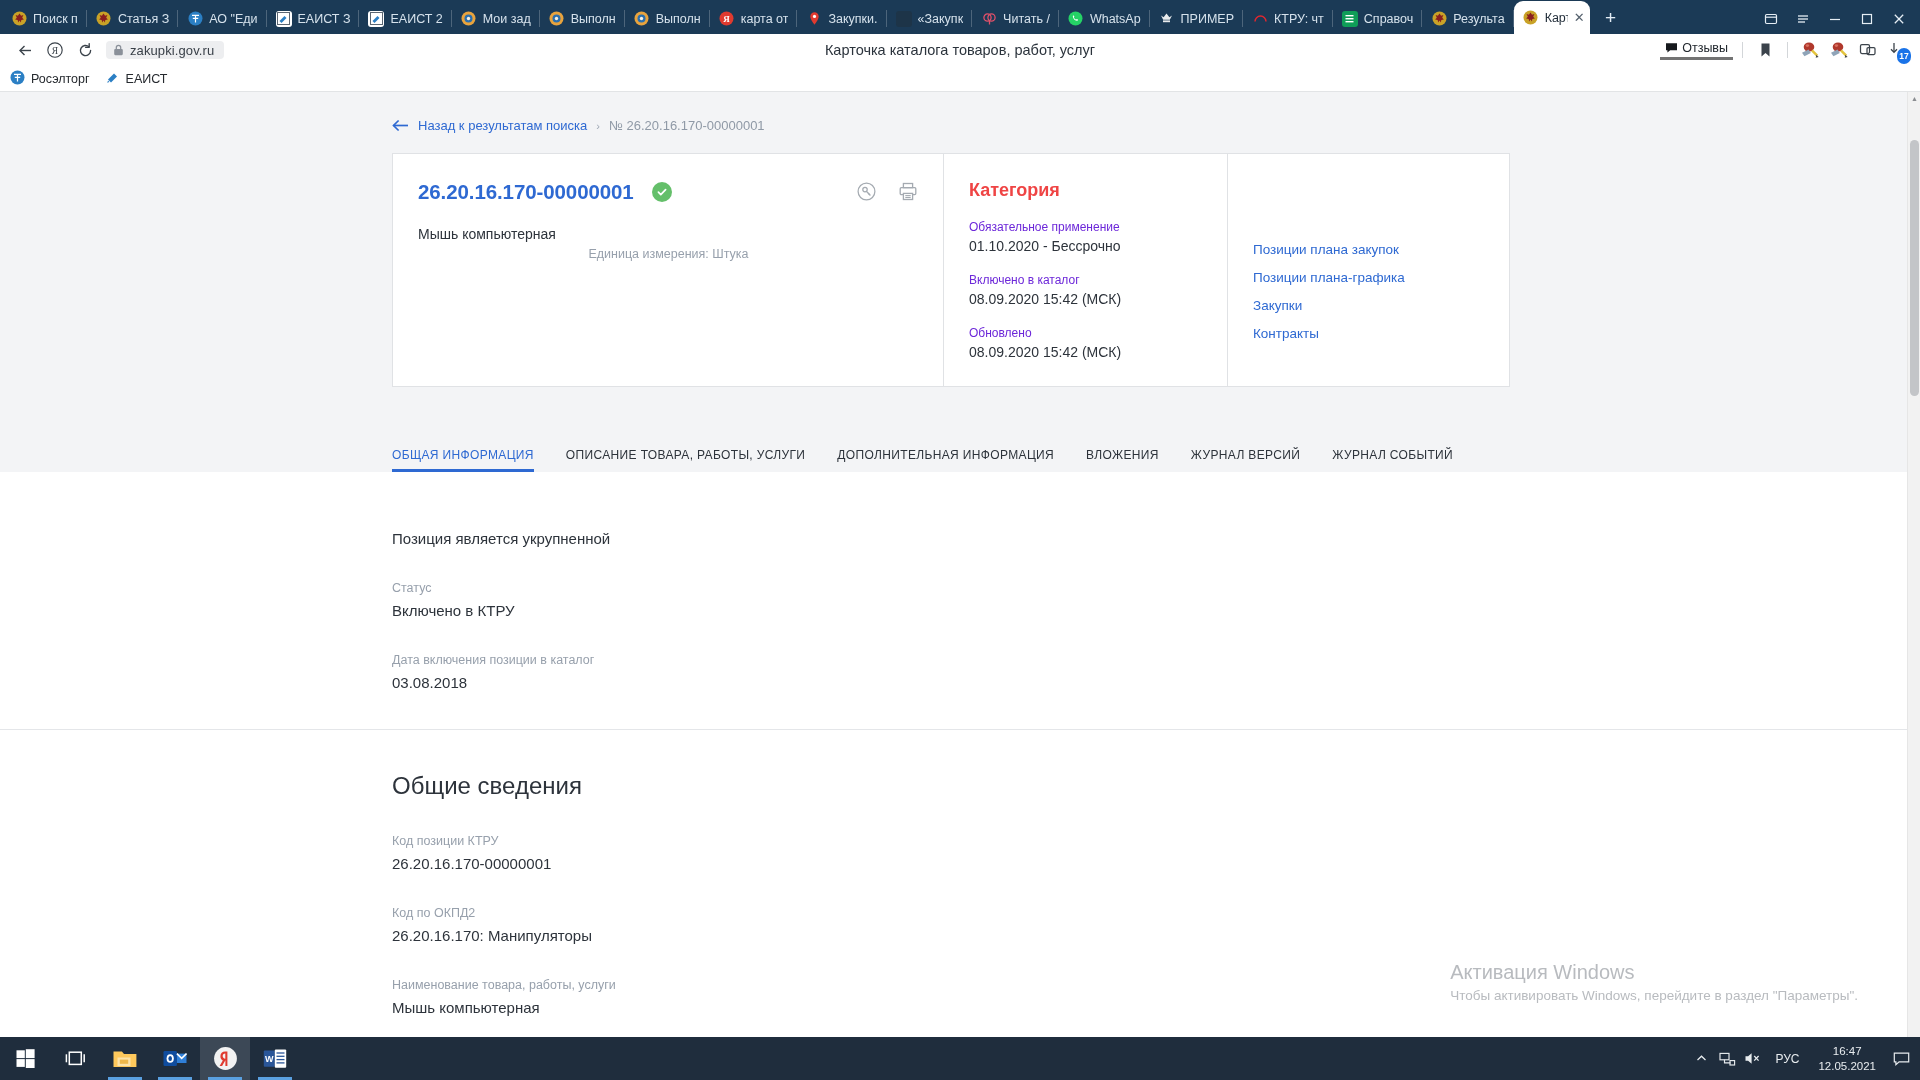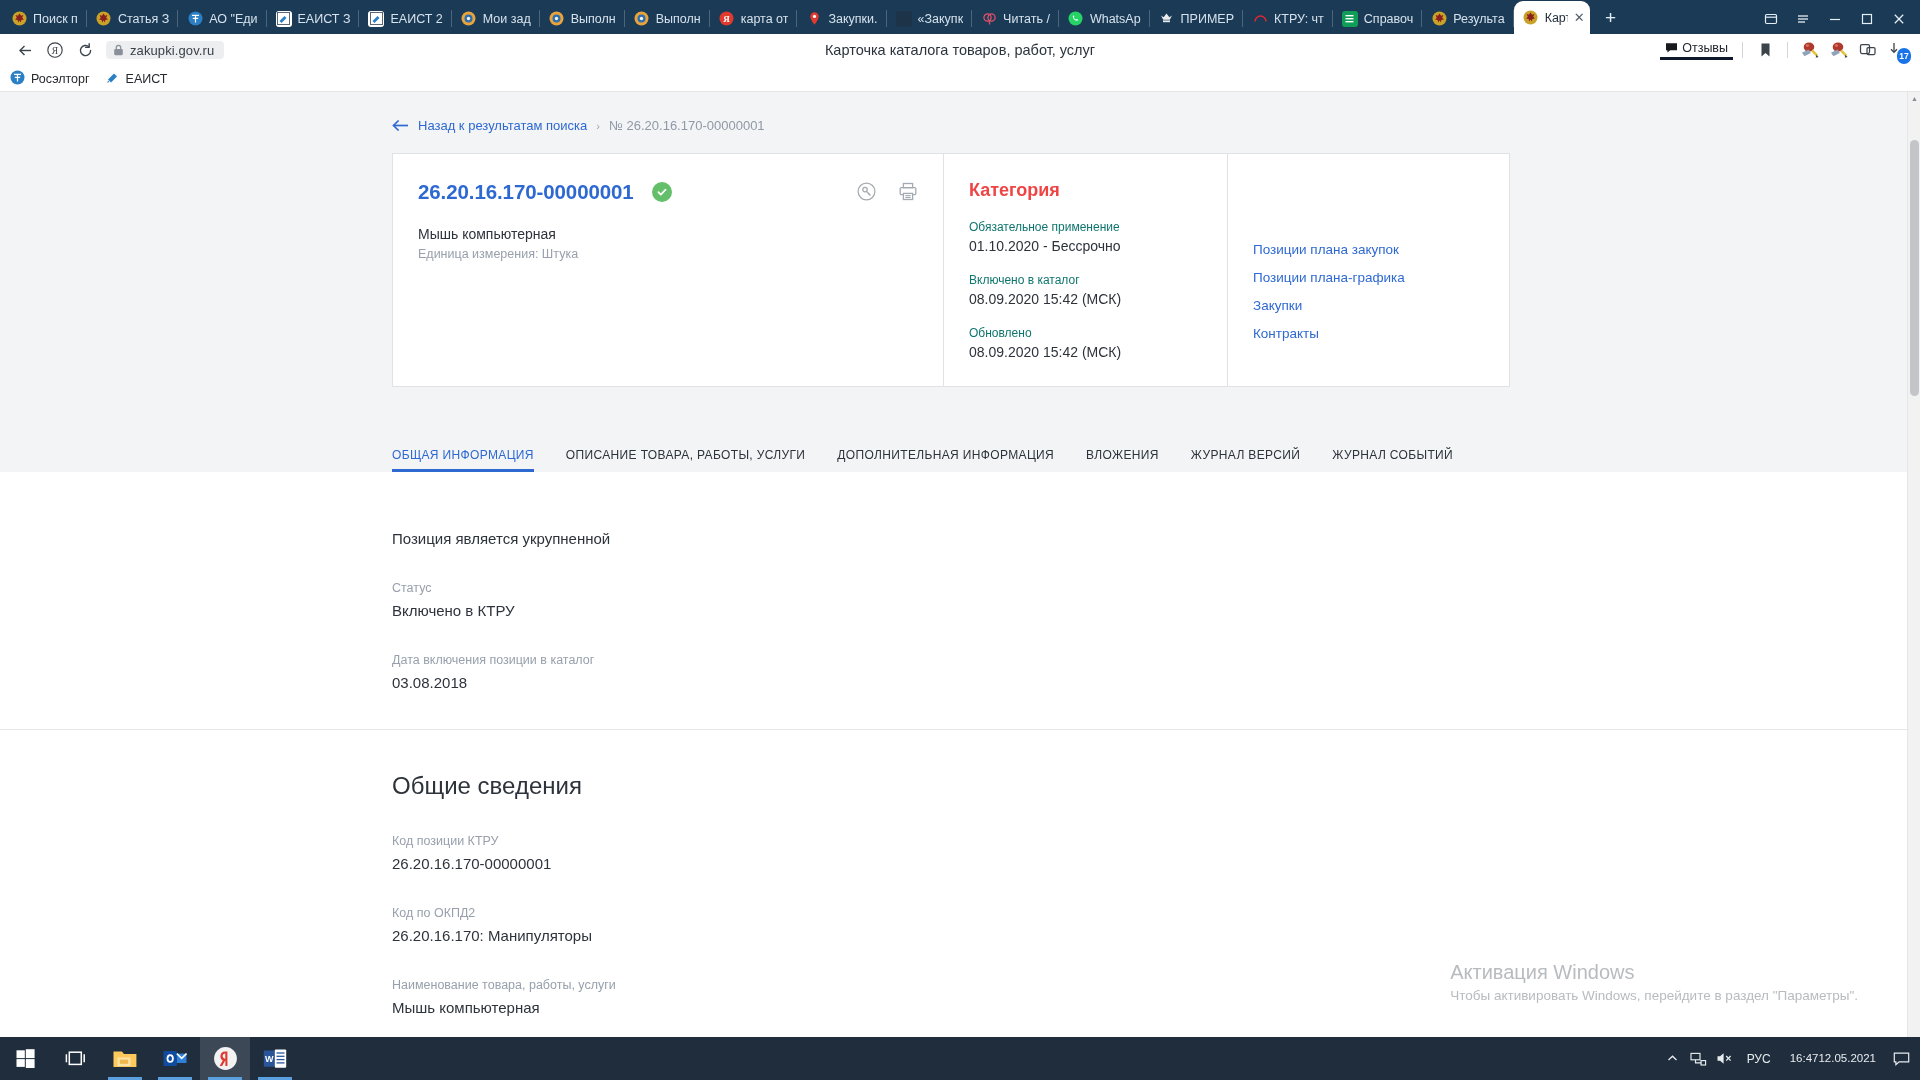--- a/index.html
+++ b/index.html
@@ -148,21 +148,21 @@
     margin-left: auto;
     display: flex;
     align-items: center;
     gap: 3px;
     z-index: 2;
   }
   #feedback-chip {
     display: flex; align-items: center; gap: 4px;
     font-size: 12.5px; color: #22282e;
     padding: 0 5px 2px 5px;
-    border-bottom: 3px solid #0f172a;
+    border-bottom: 3px solid #737373;
     cursor: pointer;
   }
   .tb-sep { width: 1px; height: 16px; background: #d3d6d9; margin: 0 6px; }
   .tb-icon {
     width: 26px; height: 26px;
     display: flex; align-items: center; justify-content: center;
     cursor: pointer;
     position: relative;
   }
   .badge-count {
@@ -241,30 +241,30 @@
     width: 20px; height: 20px; border-radius: 50%;
     background: #64bf6a;
     display: flex; align-items: center; justify-content: center;
   }
   #card-actions {
     position: absolute; top: 28px; right: 25px;
     display: flex; gap: 22px;
   }
   .card-act-icon { cursor: pointer; opacity: .55; }
   #card-name { margin-top: 22px; font-size: 14px; color: #2d333b; }
-  #card-unit { margin-top: 5px; font-size: 12.5px; color: #97a0ac; }
+  #card-unit { margin-top: 5px; font-size: 12.5px; color: #97a0ac; text-align: center; }
 
   #card-category {
     flex: 0 0 284px;
     padding: 26px 20px 26px 25px;
     border-right: 1px solid #e0e2e5;
   }
   #category-title { font-size: 18px; font-weight: 700; color: #ef4444; }
   .kv { margin-top: 19px; }
-  .kv-label { font-size: 12px; color: #0f766e; }
+  .kv-label { font-size: 12px; color: #6d28d9; }
   .kv-value { margin-top: 4px; font-size: 14px; color: #2d333b; }
 
   #card-links {
     flex: 1 1 auto;
     padding: 88px 20px 26px 25px;
     display: flex; flex-direction: column; gap: 13px;
   }
   #card-links a {
     font-size: 13.5px; color: #2e69d2; text-decoration: none; cursor: pointer;
   }
@@ -373,21 +373,21 @@
     color: #e8ecef;
     font-size: 11.5px;
   }
   .tray-icon {
     width: 26px; height: 43px;
     display: flex; align-items: center; justify-content: center;
     cursor: pointer;
   }
   #tray-lang { padding: 0 9px; cursor: pointer; font-size: 12px; }
   #tray-clock {
-    display: flex; 
+    display: flex; flex-direction: column;
     align-items: center; justify-content: center;
     line-height: 1.25;
     padding: 0 10px;
     font-size: 11.5px;
     cursor: pointer;
   }
   #tray-action {
     width: 30px; height: 43px;
     display: flex; align-items: center; justify-content: center;
     cursor: pointer;

